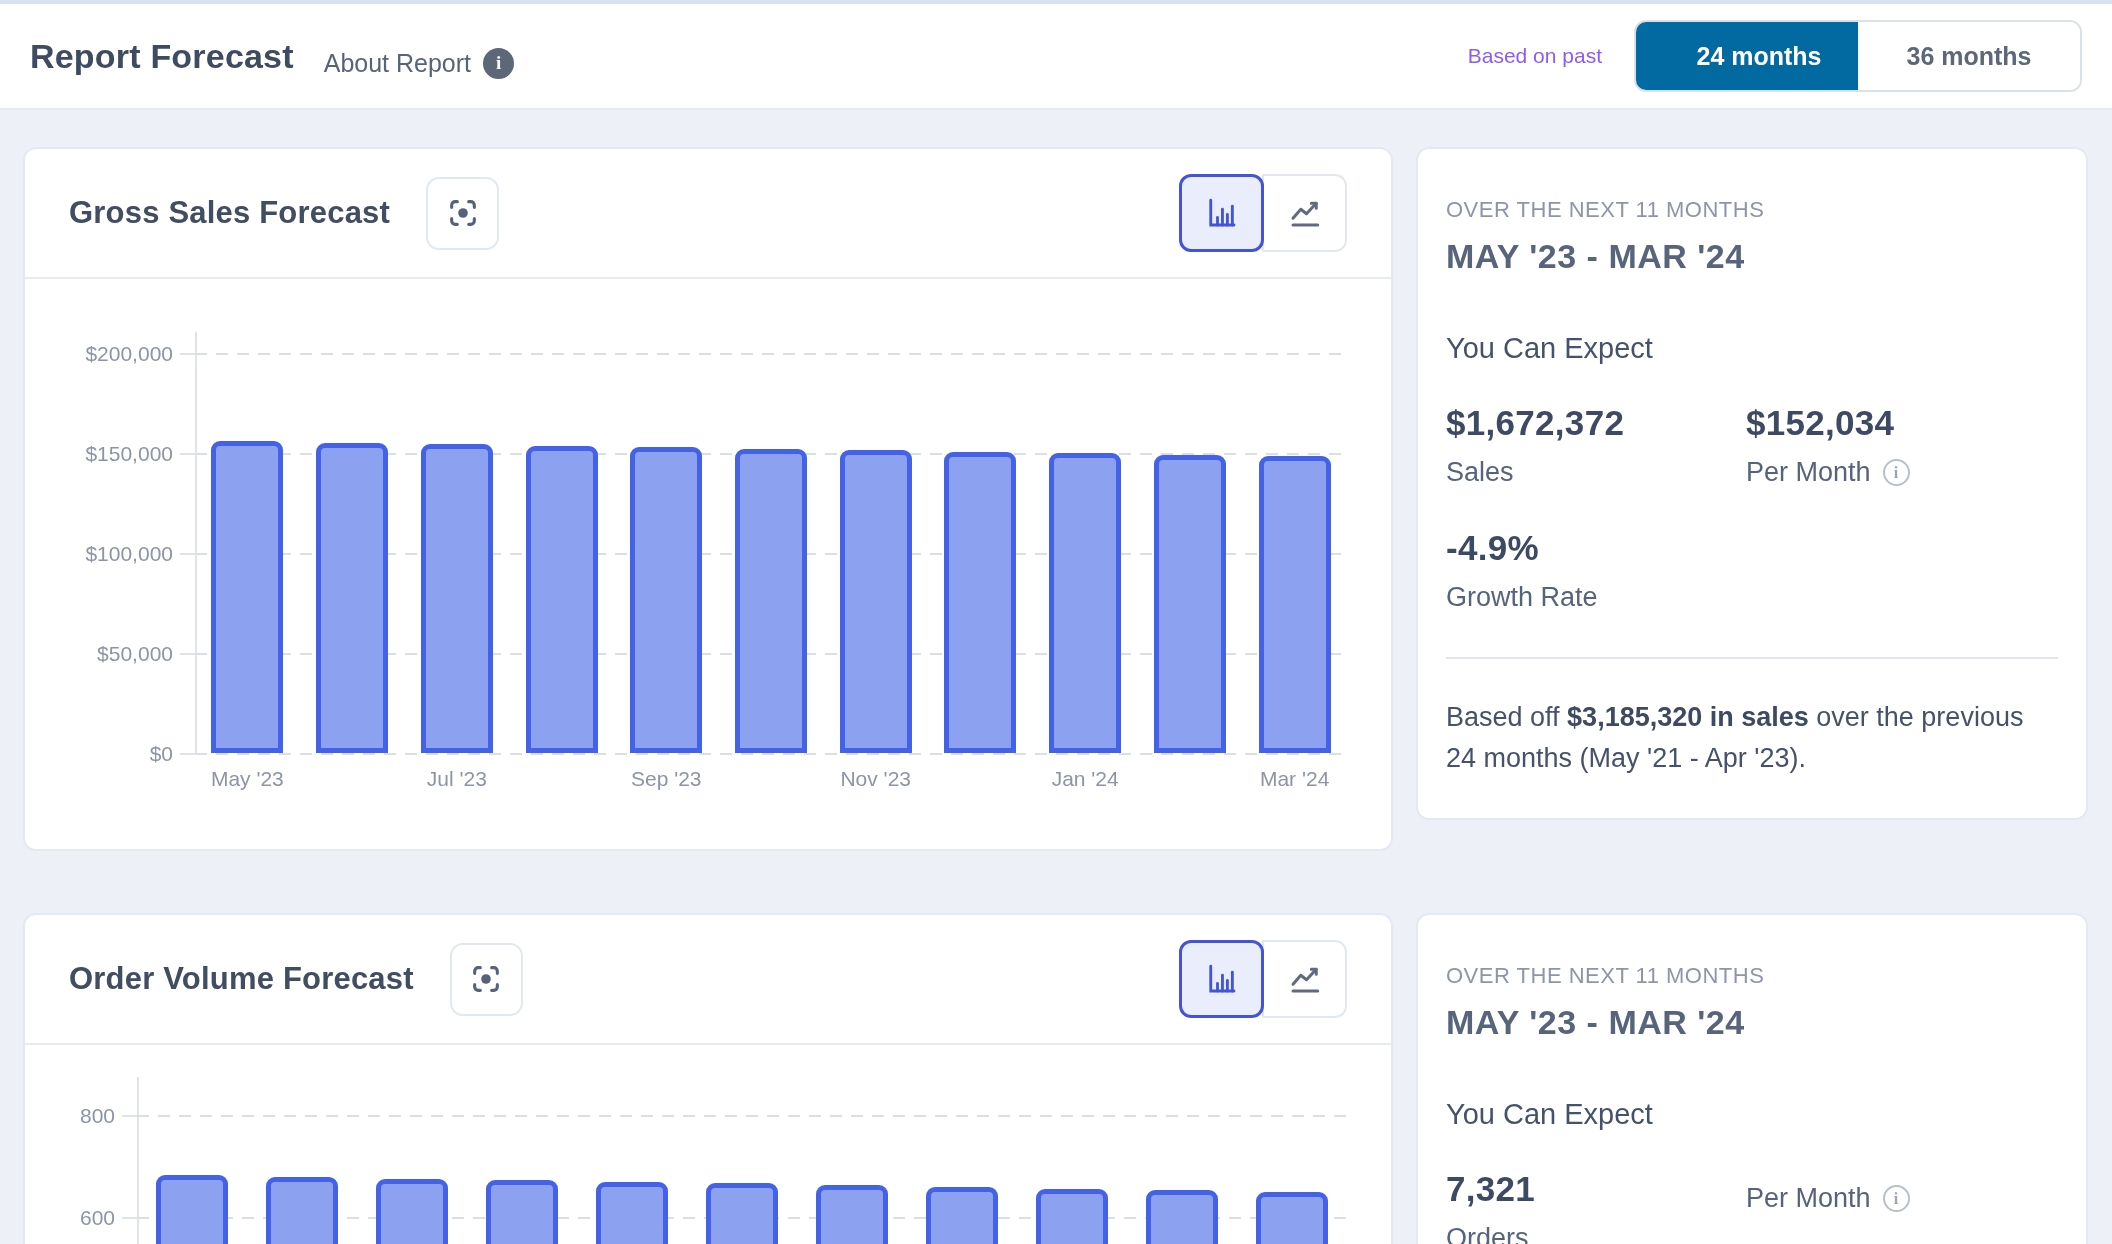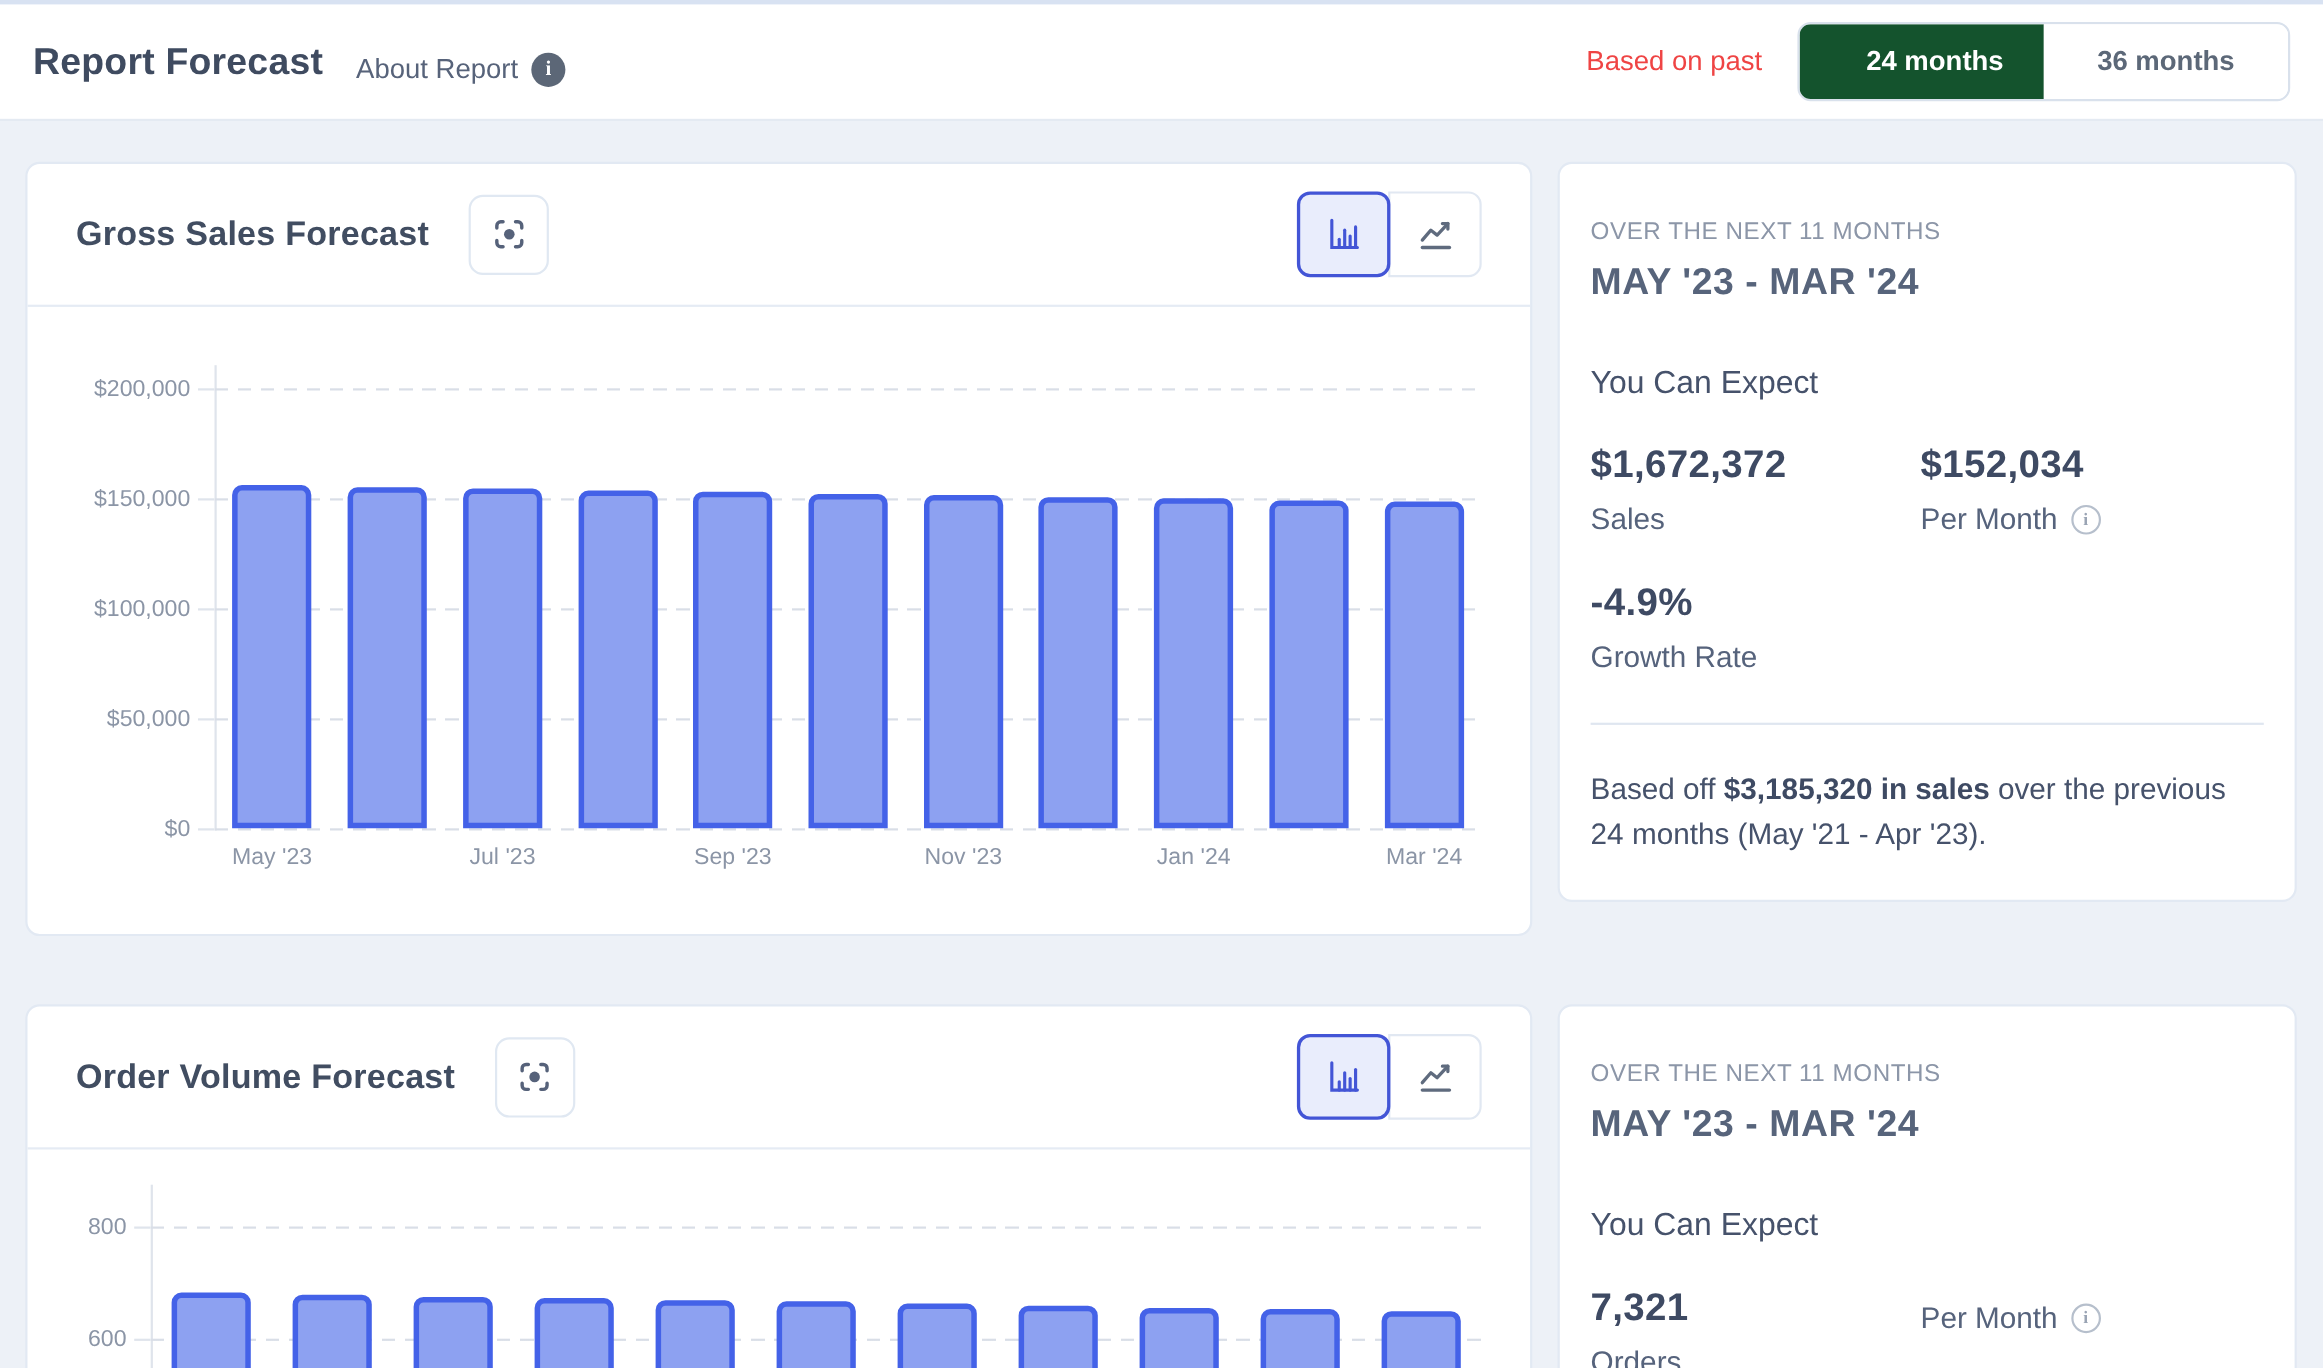--- a/index.html
+++ b/index.html
@@ -15,30 +15,30 @@
   }
   .page-title { font-size:34px; font-weight:700; color:#3f4b60; letter-spacing:.2px; }
   .about { display:flex; align-items:center; gap:12px; margin-left:30px; cursor:pointer;margin-top:14px; }
   .about-label { font-size:25px; color:#57637a; }
   .badge-info {
     width:31px; height:31px; border-radius:50%; background:#5c6777; color:#fff;
     display:flex; align-items:center; justify-content:center;
     font-size:19px; font-weight:700; font-family:"Liberation Serif","DejaVu Serif",serif;
   }
   .topbar-right { margin-left:auto; display:flex; align-items:center; gap:32px; }
-  .muted-label { font-size:25px; color:#ef4444; }
+  .muted-label { font-size:21px; color:#8b5cf6; }
   .segmented {
     display:flex; border:2px solid #d9e1ec; border-radius:12px; overflow:hidden; background:#fff;
   }
   .seg {
     width:222px; height:68px; display:flex; align-items:center; justify-content:center;
     font-size:25px; font-weight:600; color:#5c6878; background:#fff; border:0; cursor:pointer;
     font-family:inherit;
   }
-  .seg.active { background:#14532d; color:#ffffff;padding-left:24px; }
+  .seg.active { background:#0369a1; color:#ffffff;padding-left:24px; }
   
   .content { padding:37px 24px 0 23px; }
   .grid {
     display:grid; grid-template-columns:1370px 672px; column-gap:23px; row-gap:62px;
     align-items:start;
   }
   .card {
     background:#fff; border:2px solid #e2e9f3; border-radius:13px;
   }
   .chart-card-1 { height:704px; }

